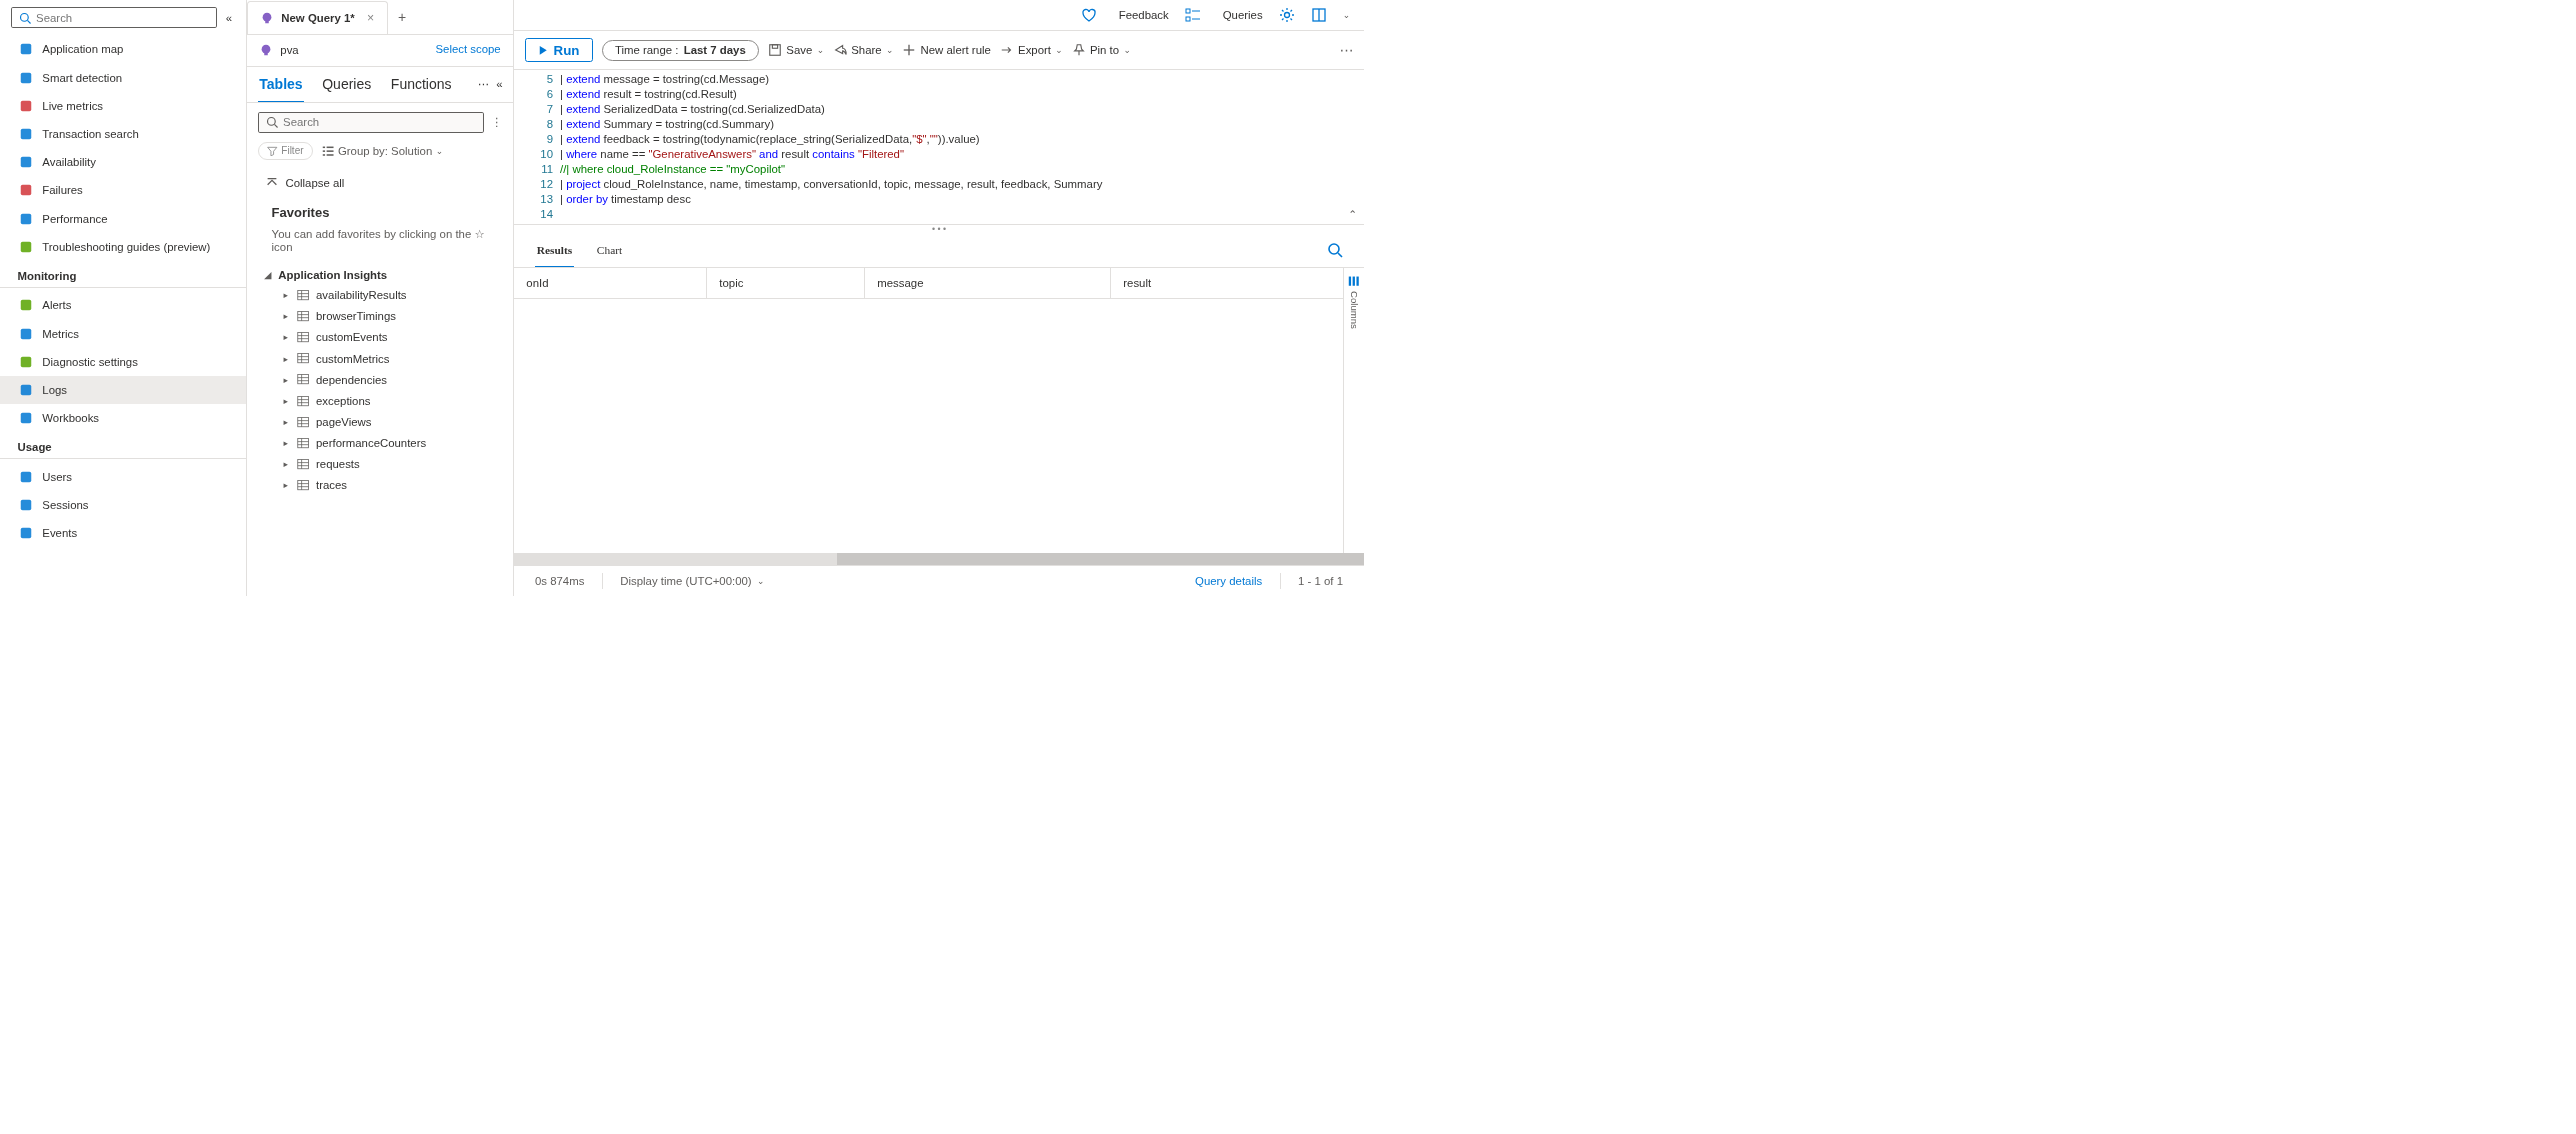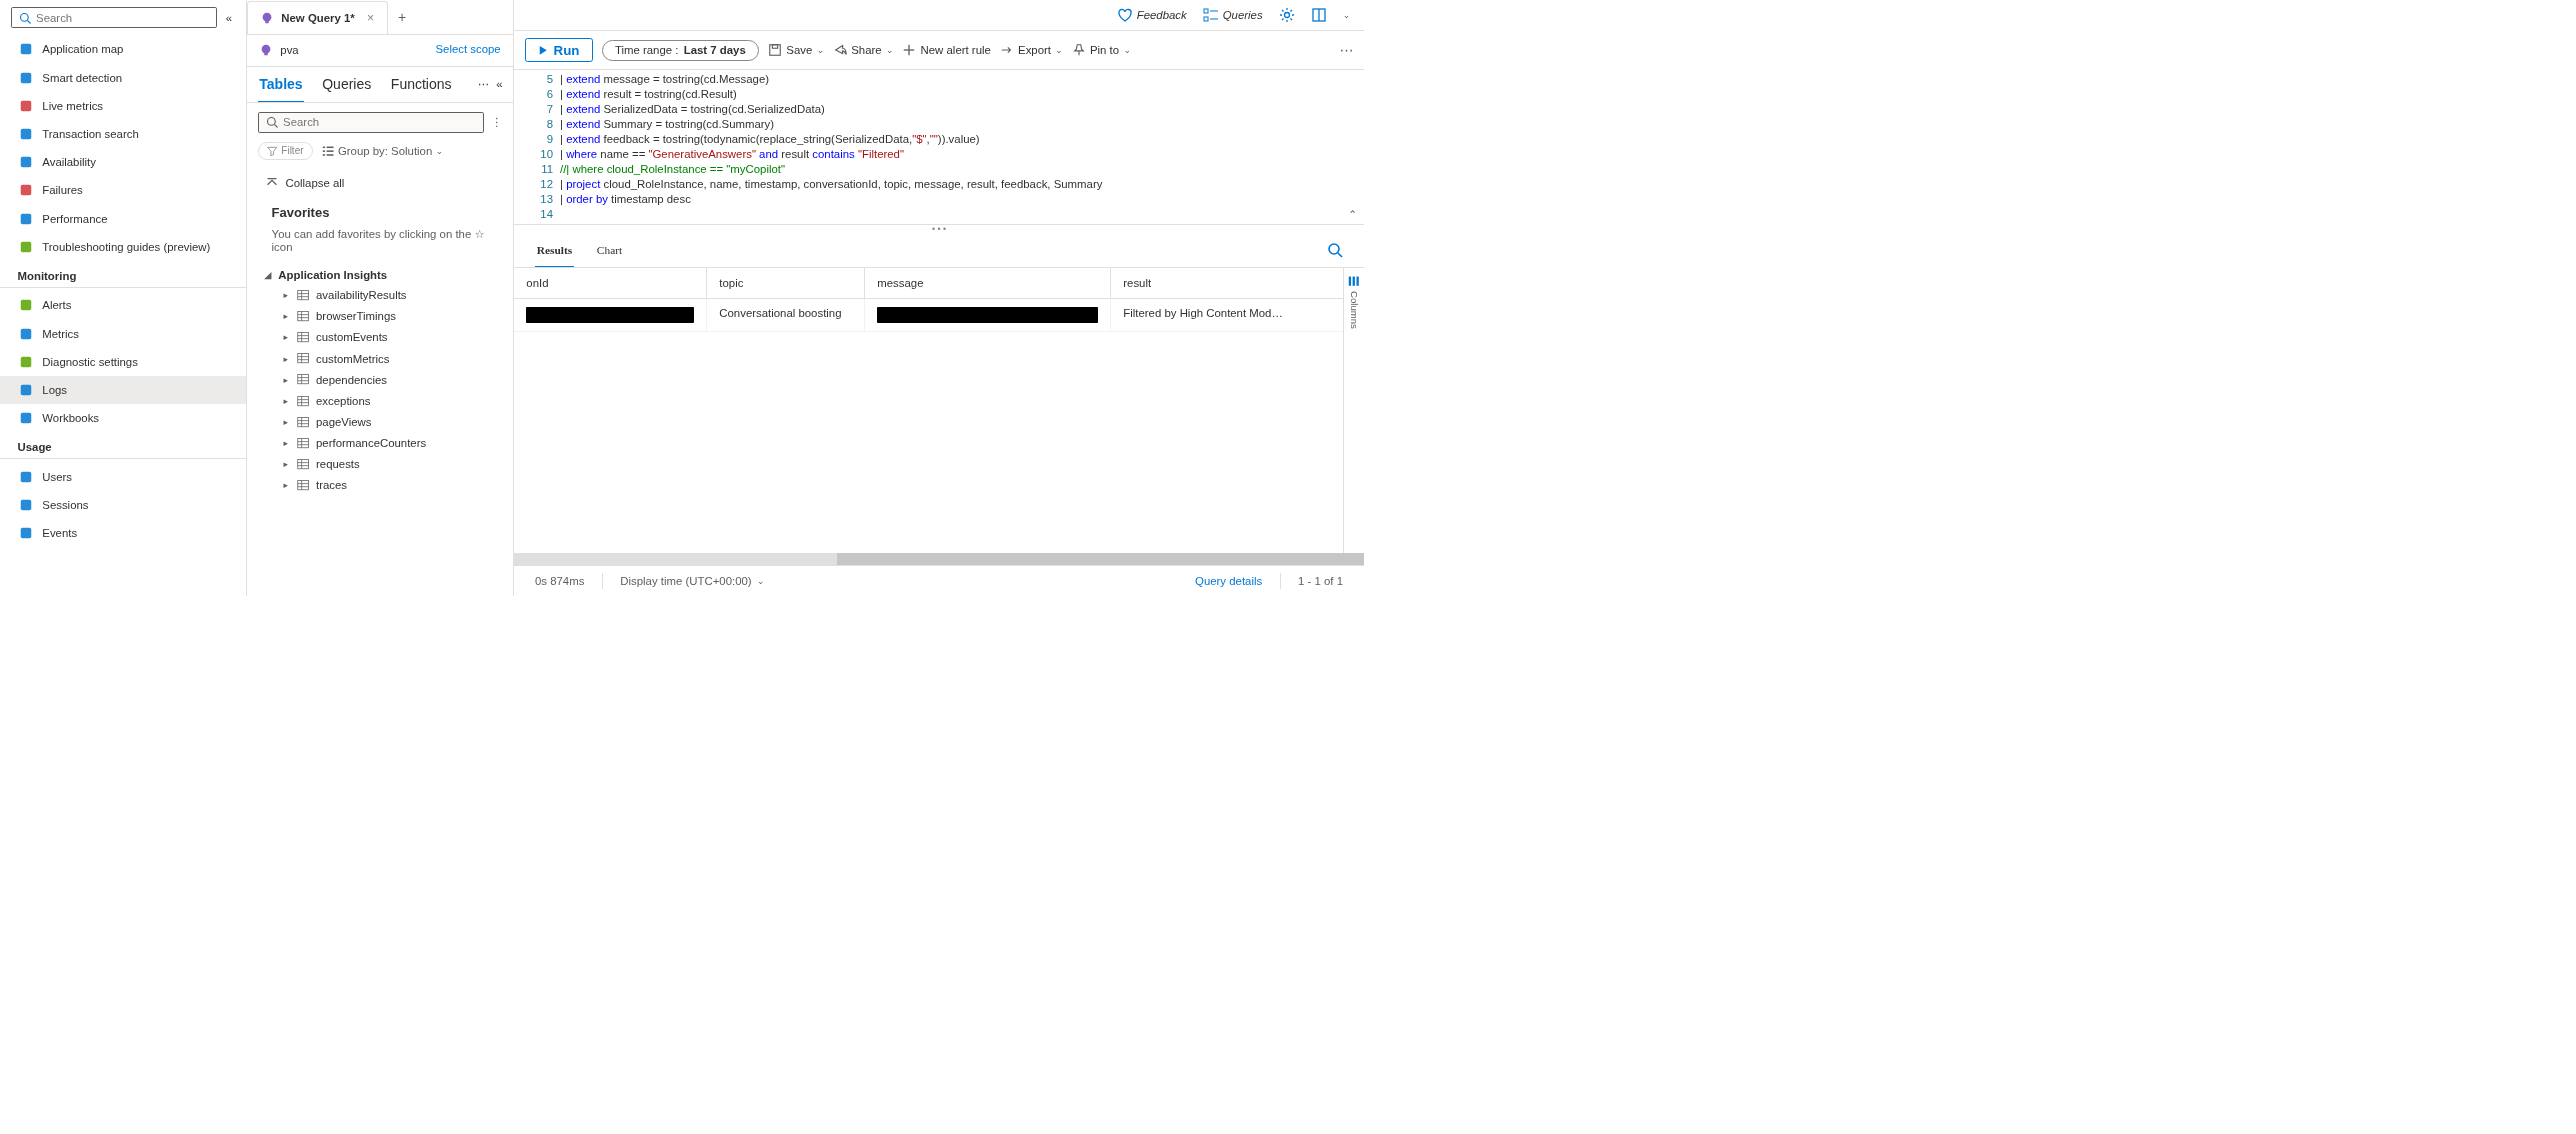--- a/index.html
+++ b/index.html
@@ -44,21 +44,21 @@
 .favorites-desc { color: #605e5c; font-size: 11.4px; }
 .tree-group { padding: 3.5px 17.5px; }
 .tree-group-header { display: flex; align-items: center; gap: 5.3px; font-weight: 600; cursor: pointer; padding: 3.5px 0; }
 .tree-item { display: flex; align-items: center; gap: 7px; padding: 4.4px 0 4.4px 19px; cursor: pointer; font-size: 11.4px; }
 .table-icon { width: 12.3px; height: 12.3px; }
 .caret { font-size: 8.8px; color: #605e5c; margin-right: 1.8px; }
 
 
 .main { flex: 1; display: flex; flex-direction: column; min-width: 0; }
 .top-actions { display: flex; align-items: center; padding: 7px 14px; gap: 16px; border-bottom: 0.9px solid #e1dfdd; justify-content: flex-end; }
-.top-action { display: flex; align-items: center; gap: 4px; cursor: pointer; color: #323130; font-style: italic; }
+.top-action { display: flex; align-items: center; gap: 22px; cursor: pointer; color: #323130; }
 .action-bar { display: flex; align-items: center; padding: 7px 10.5px; gap: 8.8px; border-bottom: 0.9px solid #e1dfdd; }
 .run-btn { display: flex; align-items: center; gap: 5.3px; background: #fff; border: 1.8px solid #0078d4; color: #0078d4; padding: 3.5px 12.3px; border-radius: 2.6px; font-weight: 600; cursor: pointer; }
 .time-pill { display: flex; align-items: center; gap: 5.3px; border: 0.9px solid #8a8886; border-radius: 14px; padding: 3.5px 12.3px; }
 .time-pill b { font-weight: 600; }
 .bar-action { display: flex; align-items: center; gap: 4.4px; cursor: pointer; color: #323130; }
 .spacer { flex: 1; }
 
 
 .editor-wrap { display: flex; border-bottom: 0.9px solid #e1dfdd; position: relative; background: #fff; }
 .gutter { width: 46px; text-align: right; color: #237893; font-family: Consolas, monospace; font-size: 11.4px; padding: 1.8px 7px 1.8px 0; line-height: 15px; user-select: none; }
@@ -541,30 +541,20 @@
       </div>
     </div>
 
     <div class="results-table-wrap">
       <div class="results-table">
         <div class="rh-cell col1">onId</div>
         <div class="rh-cell col2">topic</div>
         <div class="rh-cell col3">message</div>
         <div class="rh-cell col4">result</div>
       </div>
-      <div class="r-row">
-        <div class="r-cell col1">
-            <div class="redacted"></div>
-          </div>
-        <div class="r-cell col2">Conversational boosting</div>
-        <div class="r-cell col3">
-            <div class="redacted"></div>
-          </div>
-        <div class="r-cell col4">Filtered by High Content Mod…</div>
-      </div>
       <div class="columns-rail">
         <svg width="12.3" height="12.3" viewBox="0 0 16 16">
             <rect x="1" y="2" width="3" height="12" fill="#0078d4"></rect>
             <rect x="6" y="2" width="3" height="12" fill="#0078d4"></rect>
             <rect x="11" y="2" width="3" height="12" fill="#0078d4"></rect>
           </svg>
         <div class="columns-rail-text">Columns</div>
       </div>
     </div>
     <div class="scroll-track">

